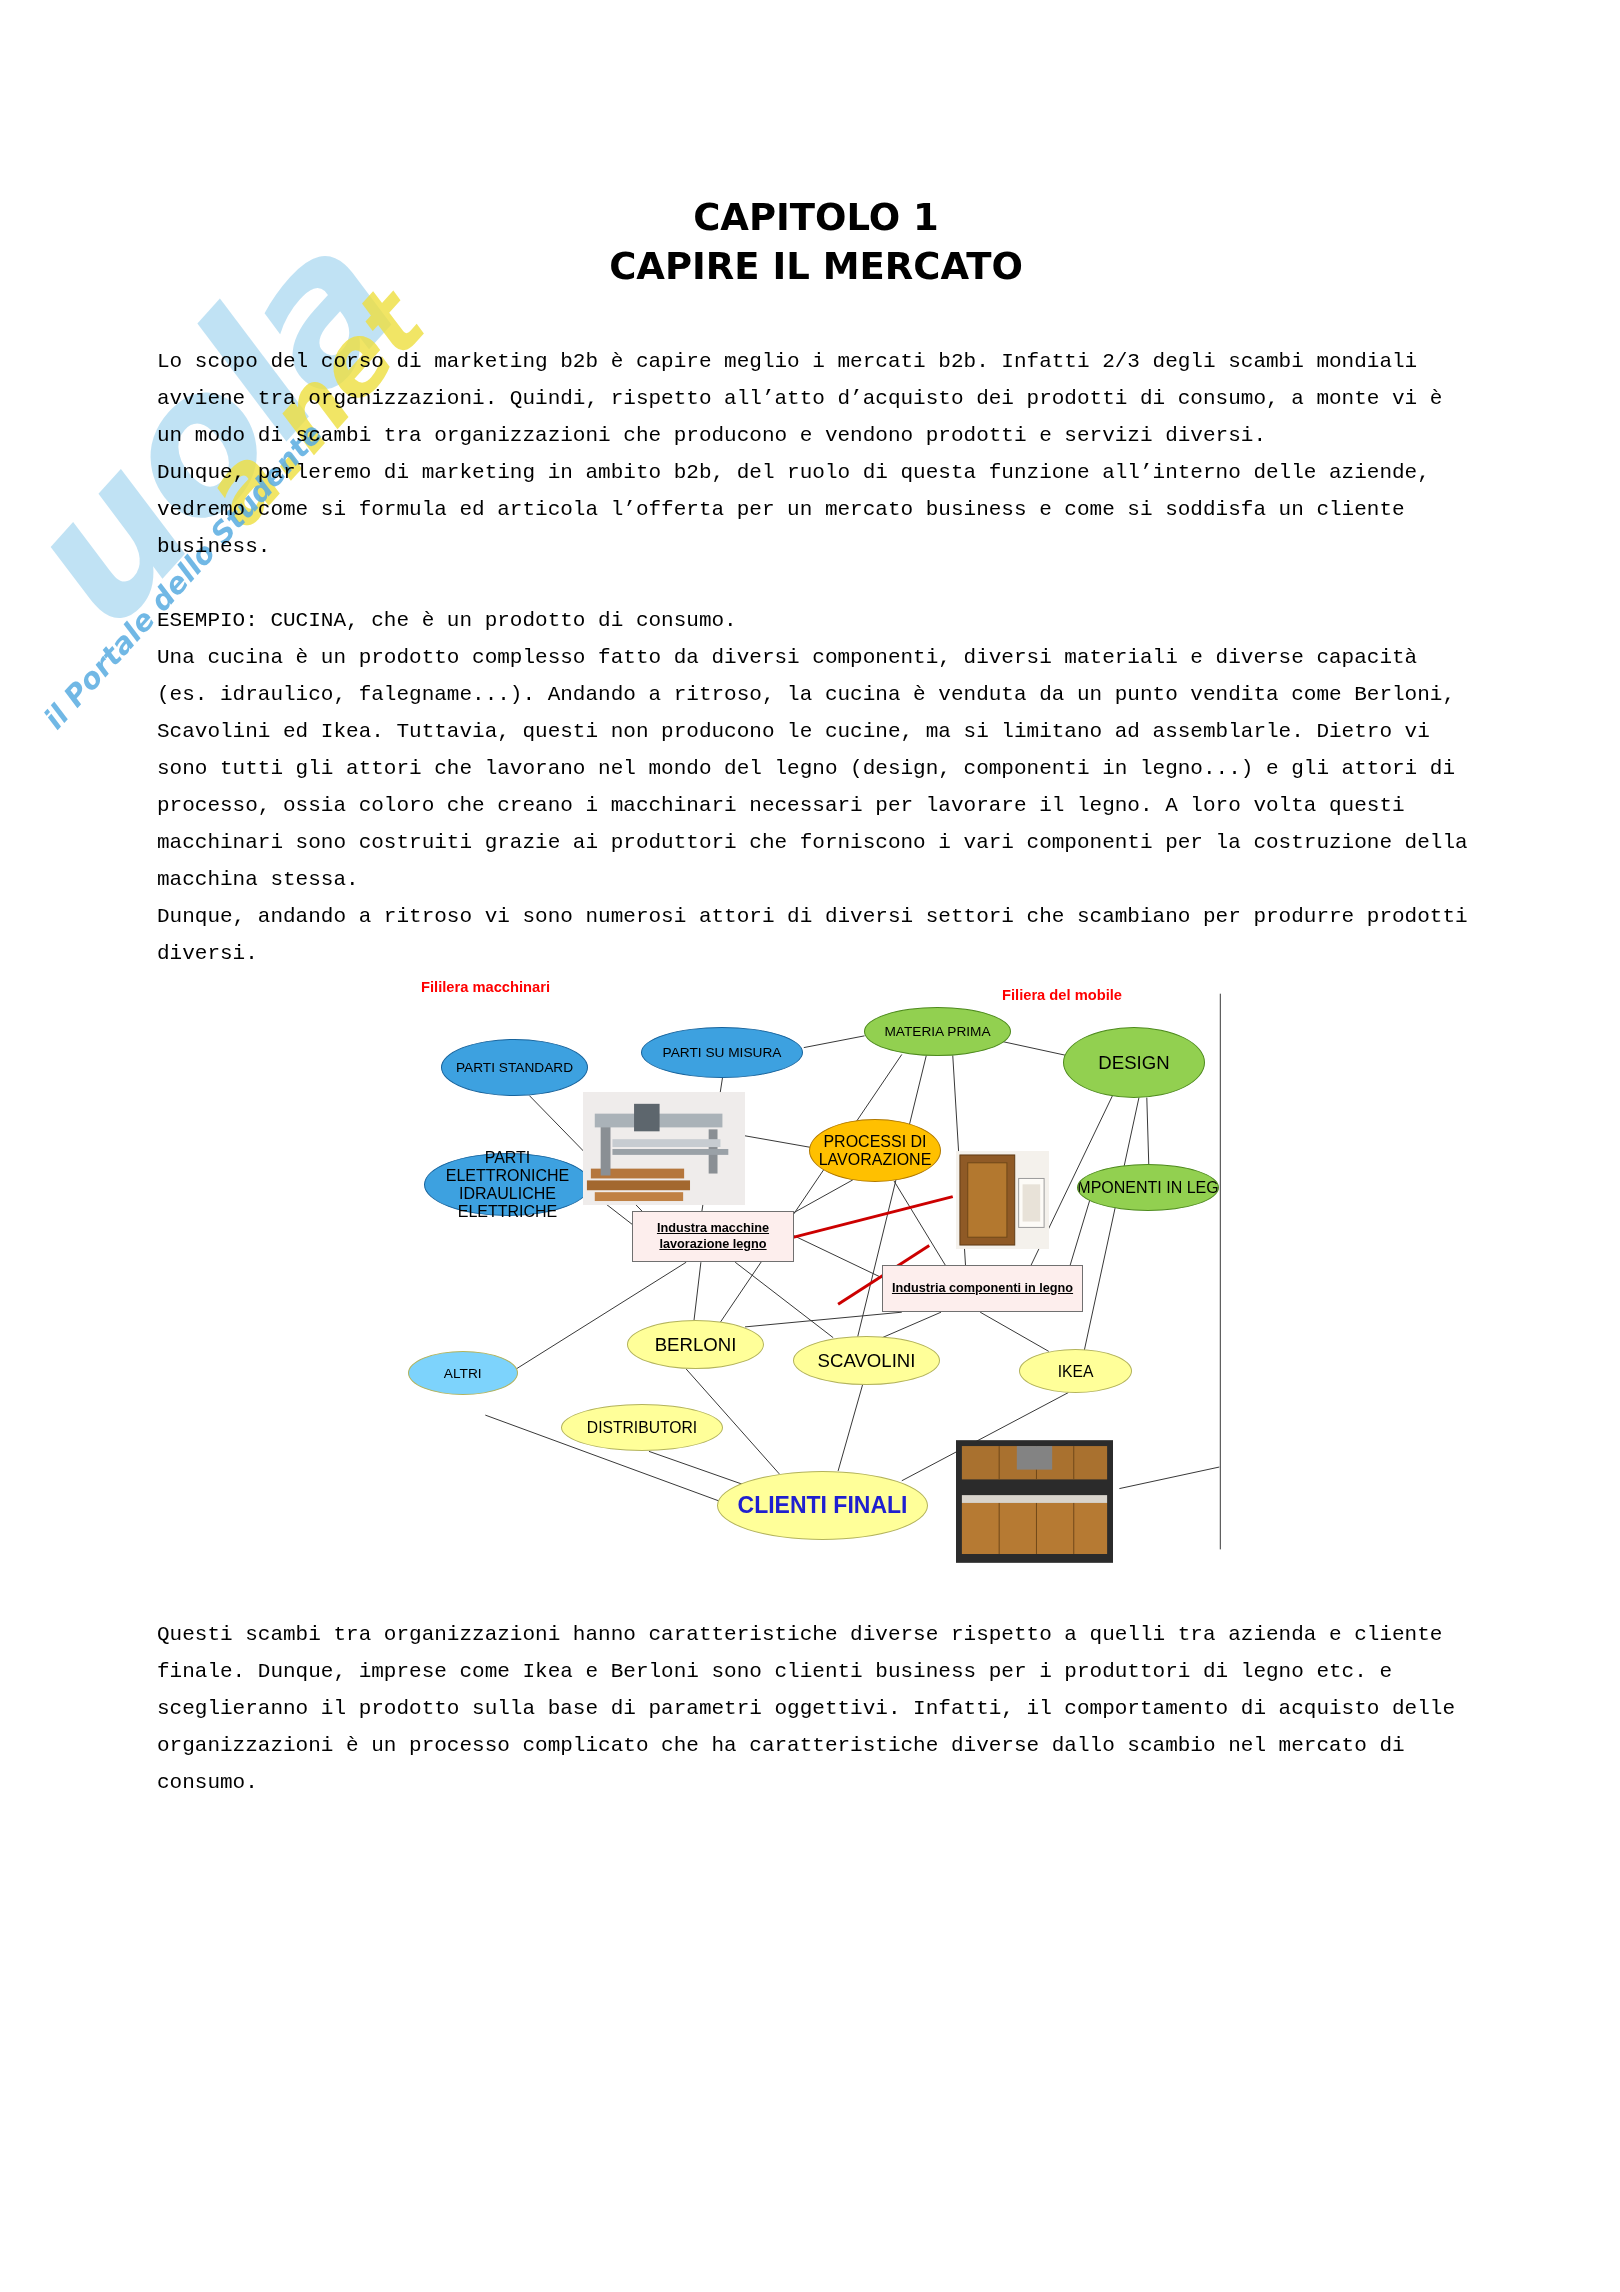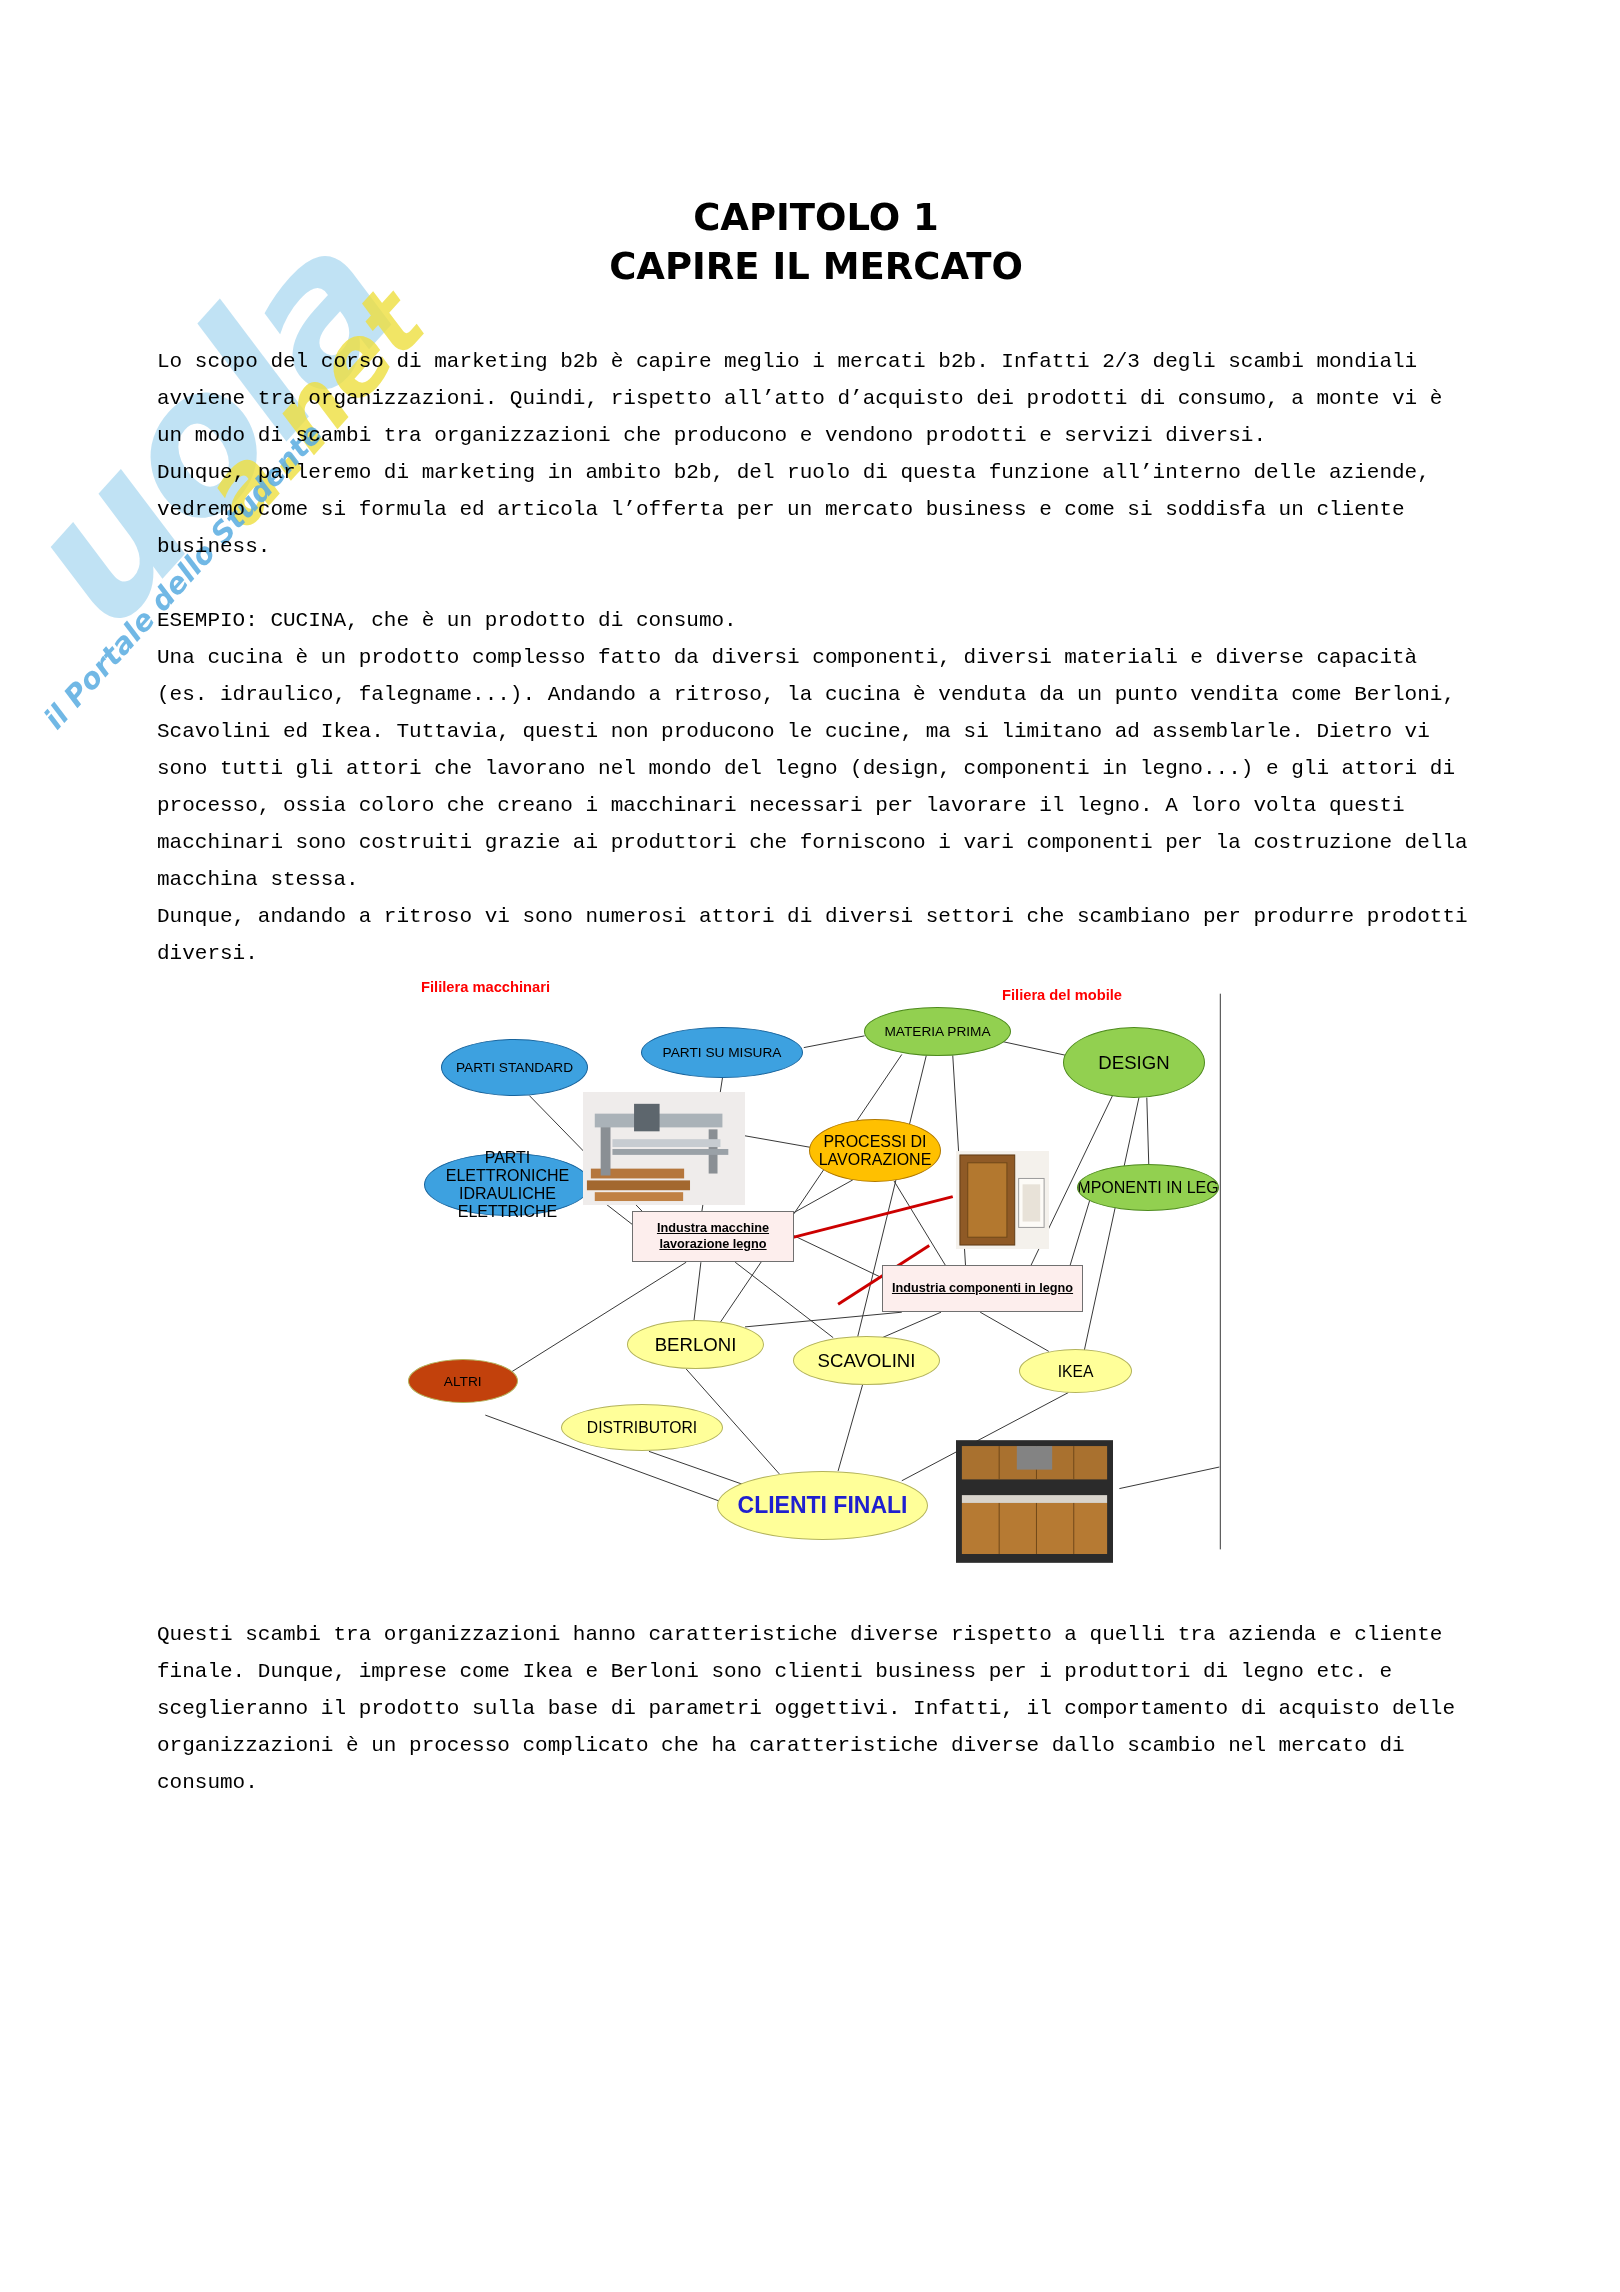--- a/index.html
+++ b/index.html
@@ -194,21 +194,21 @@
             <line x1="120" y1="64" x2="120" y2="116" stroke="#6e4718"></line>
           </svg>
         </div>
 
         <div class="dbox" style="left:240px;top:232px;width:162px;height:51px;">Industra macchine lavorazione legno</div>
         <div class="dbox" style="left:490px;top:286px;width:201px;height:47px;">Industria componenti in legno</div>
 
         <div class="node yellow big" style="left: 235px; top: 341px; width: 137px; height: 49px; background-color: rgb(255, 255, 153);">BERLONI</div>
         <div class="node yellow big" style="left: 401px; top: 357px; width: 147px; height: 49px; background-color: rgb(255, 255, 153);">SCAVOLINI</div>
         <div class="node yellow mid" style="left: 627px; top: 370px; width: 113px; height: 44px; background-color: rgb(255, 255, 153);">IKEA</div>
-        <div class="node yellow" style="left: 15.7px; top: 380px; width: 110px; height: 44px; background-color: #c2410c;">ALTRI</div>
+        <div class="node yellow" style="left: 15.7px; top: 372px; width: 110px; height: 44px; background-color: #7dd3fc;">ALTRI</div>
         <div class="node yellow mid" style="left: 169px; top: 425px; width: 162px; height: 47px; background-color: rgb(255, 255, 153);">DISTRIBUTORI</div>
         <div class="node yellow clienti" style="left: 325px; top: 492px; width: 211px; height: 69px; background-color: rgb(255, 255, 153); color: rgb(31, 31, 207);">CLIENTI FINALI</div>
       </div>
 
       <p class="after-diagram">Questi scambi tra organizzazioni hanno caratteristiche diverse rispetto a quelli tra azienda e cliente finale. Dunque, imprese come Ikea e Berloni sono clienti business per i produttori di legno etc. e sceglieranno il prodotto sulla base di parametri oggettivi. Infatti, il comportamento di acquisto delle organizzazioni è un processo complicato che ha caratteristiche diverse dallo scambio nel mercato di consumo.</p>
     </div>
   </div>
 
 </div>
 

